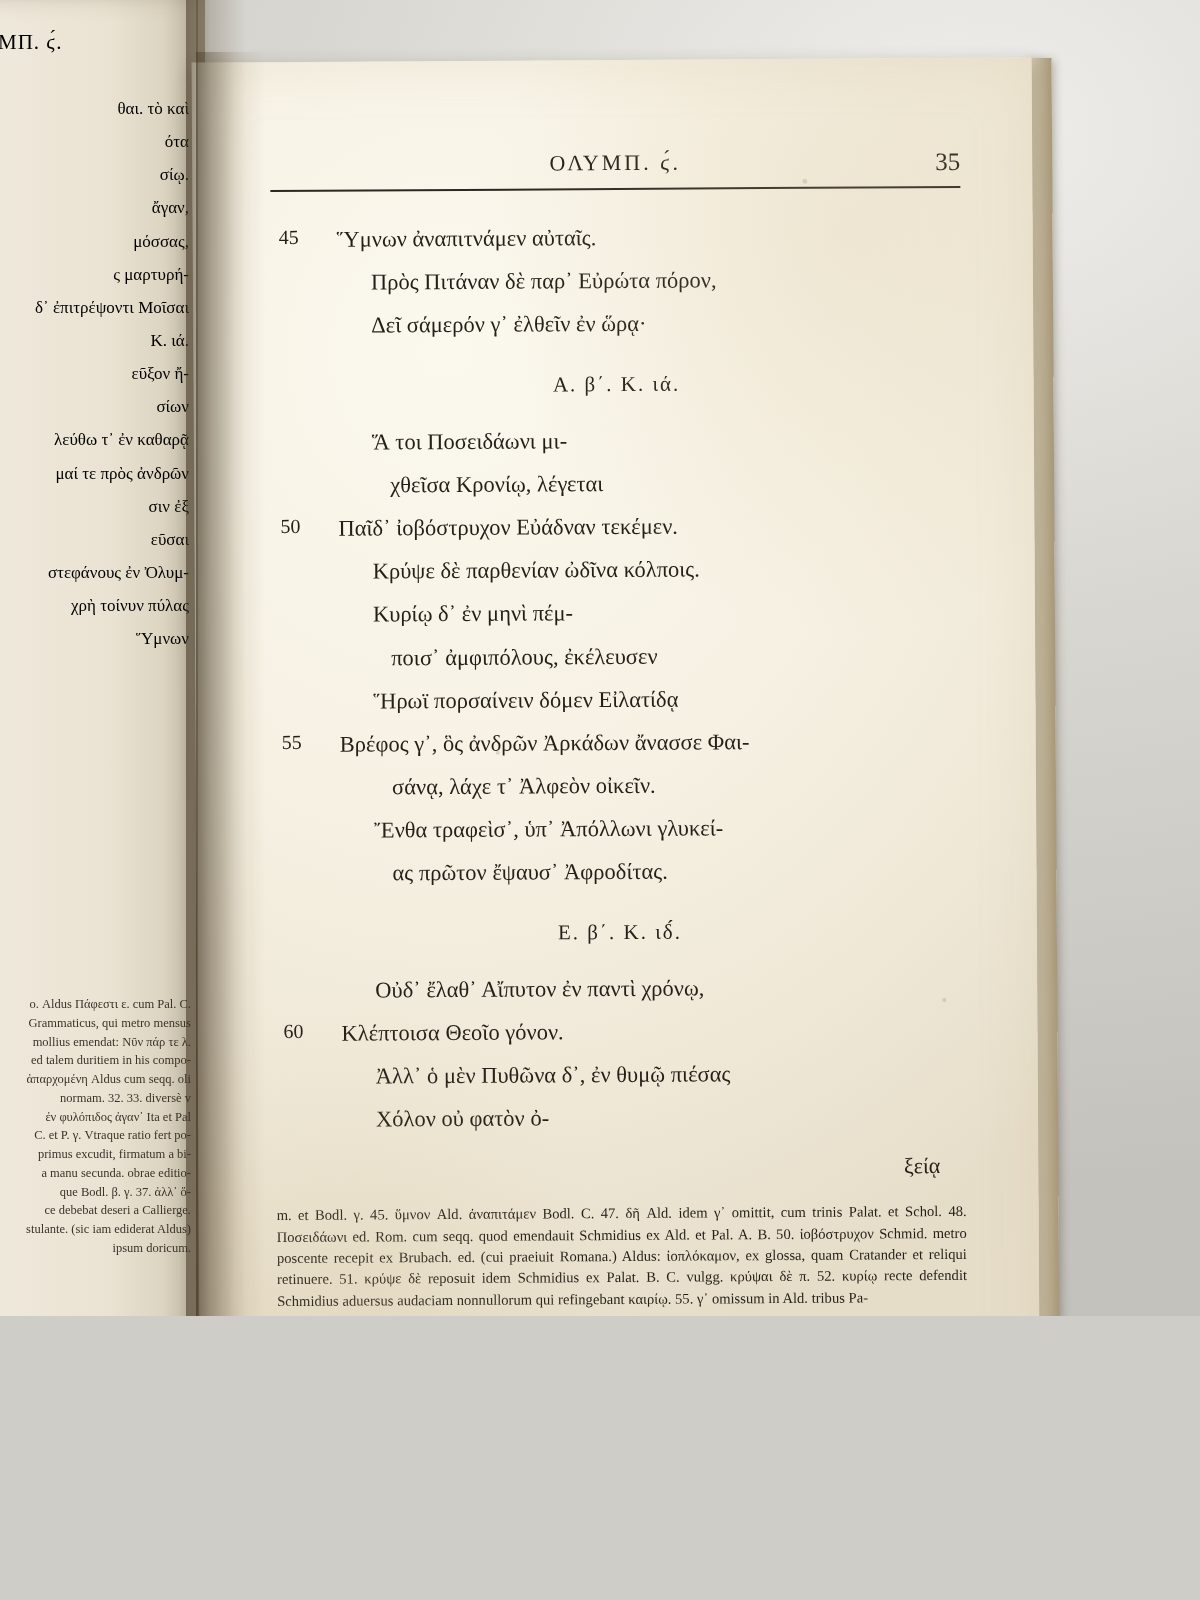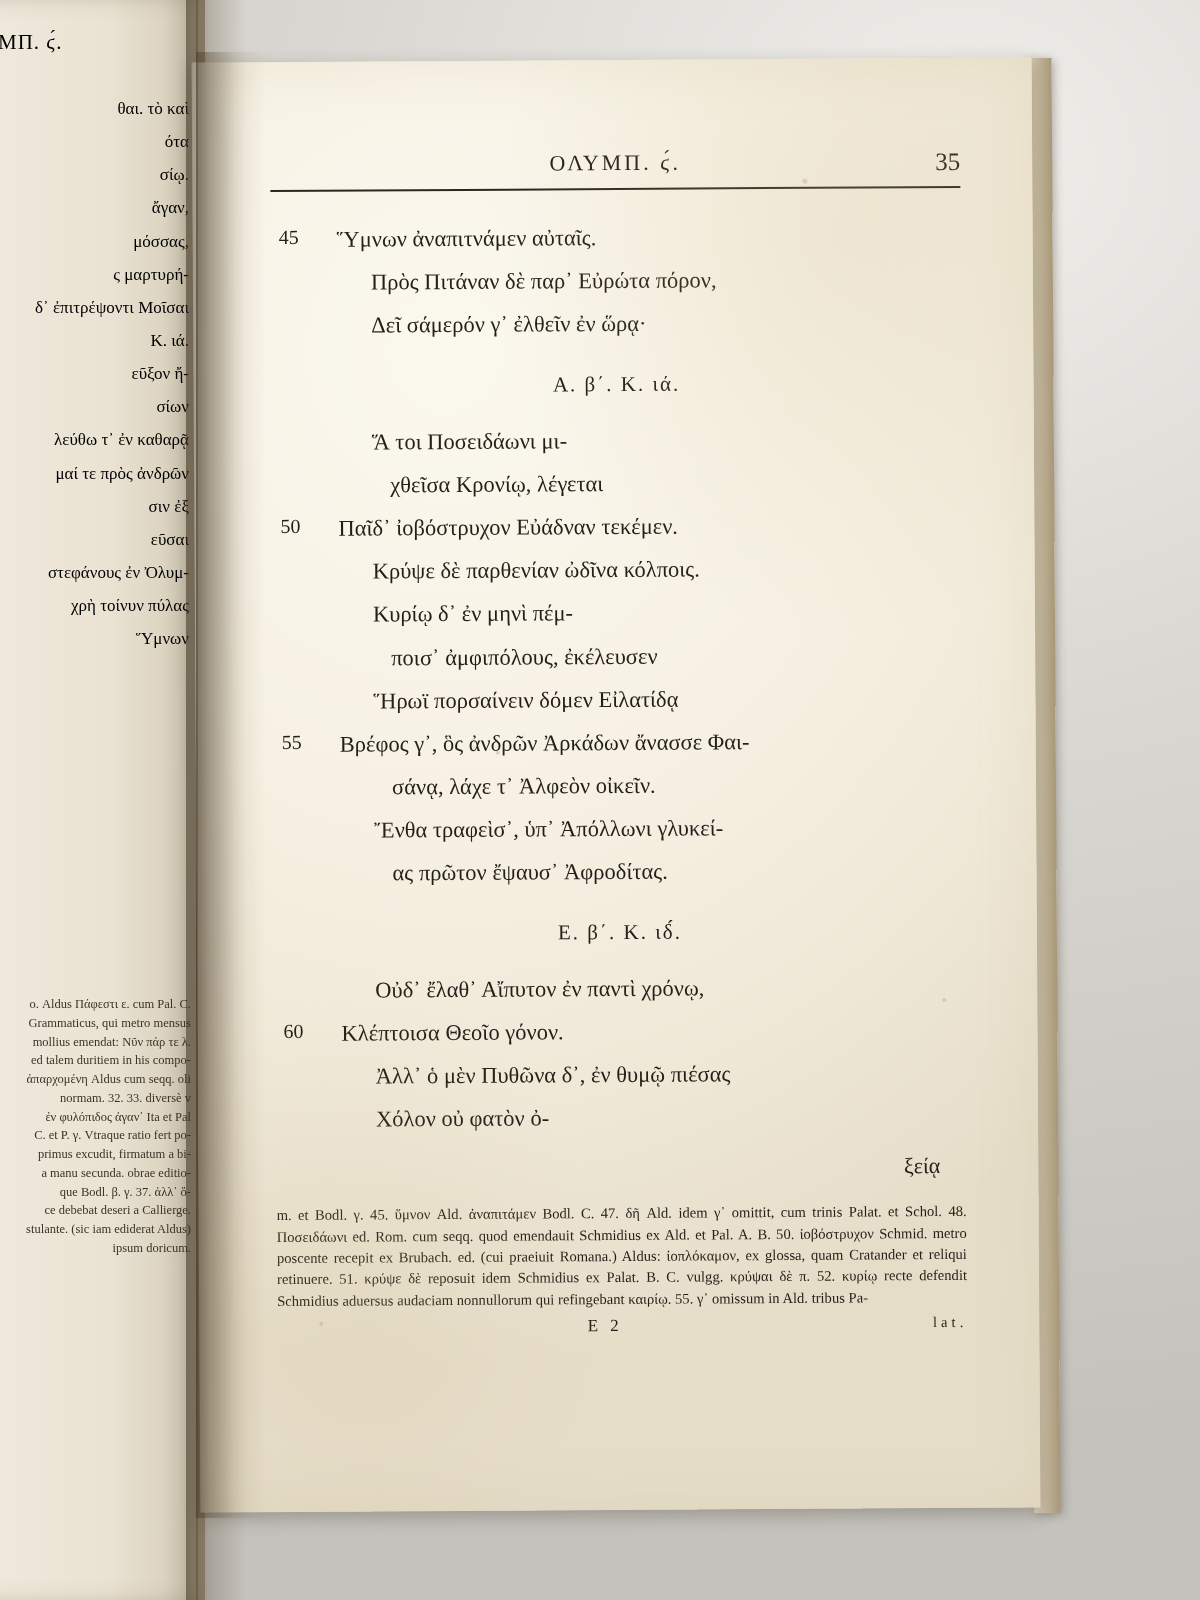--- a/index.html
+++ b/index.html
@@ -3,21 +3,21 @@
 <meta charset="utf-8">
 <style>
   html, body {
     margin: 0;
     padding: 0;
     background: #cfcdc8;
   }
   #page {
     position: relative;
     width: 1200px;
-    height: 1600px;
+    height: 1316px;
     overflow: hidden;
     background: linear-gradient(100deg, #e8e6e2 0%, #d8d6d1 35%, #cbc9c4 60%, #bfbdb8 100%);
     font-family: "Liberation Serif", serif;
   }
 
   
   .desk {
     position: absolute;
     inset: 0;
     background:

